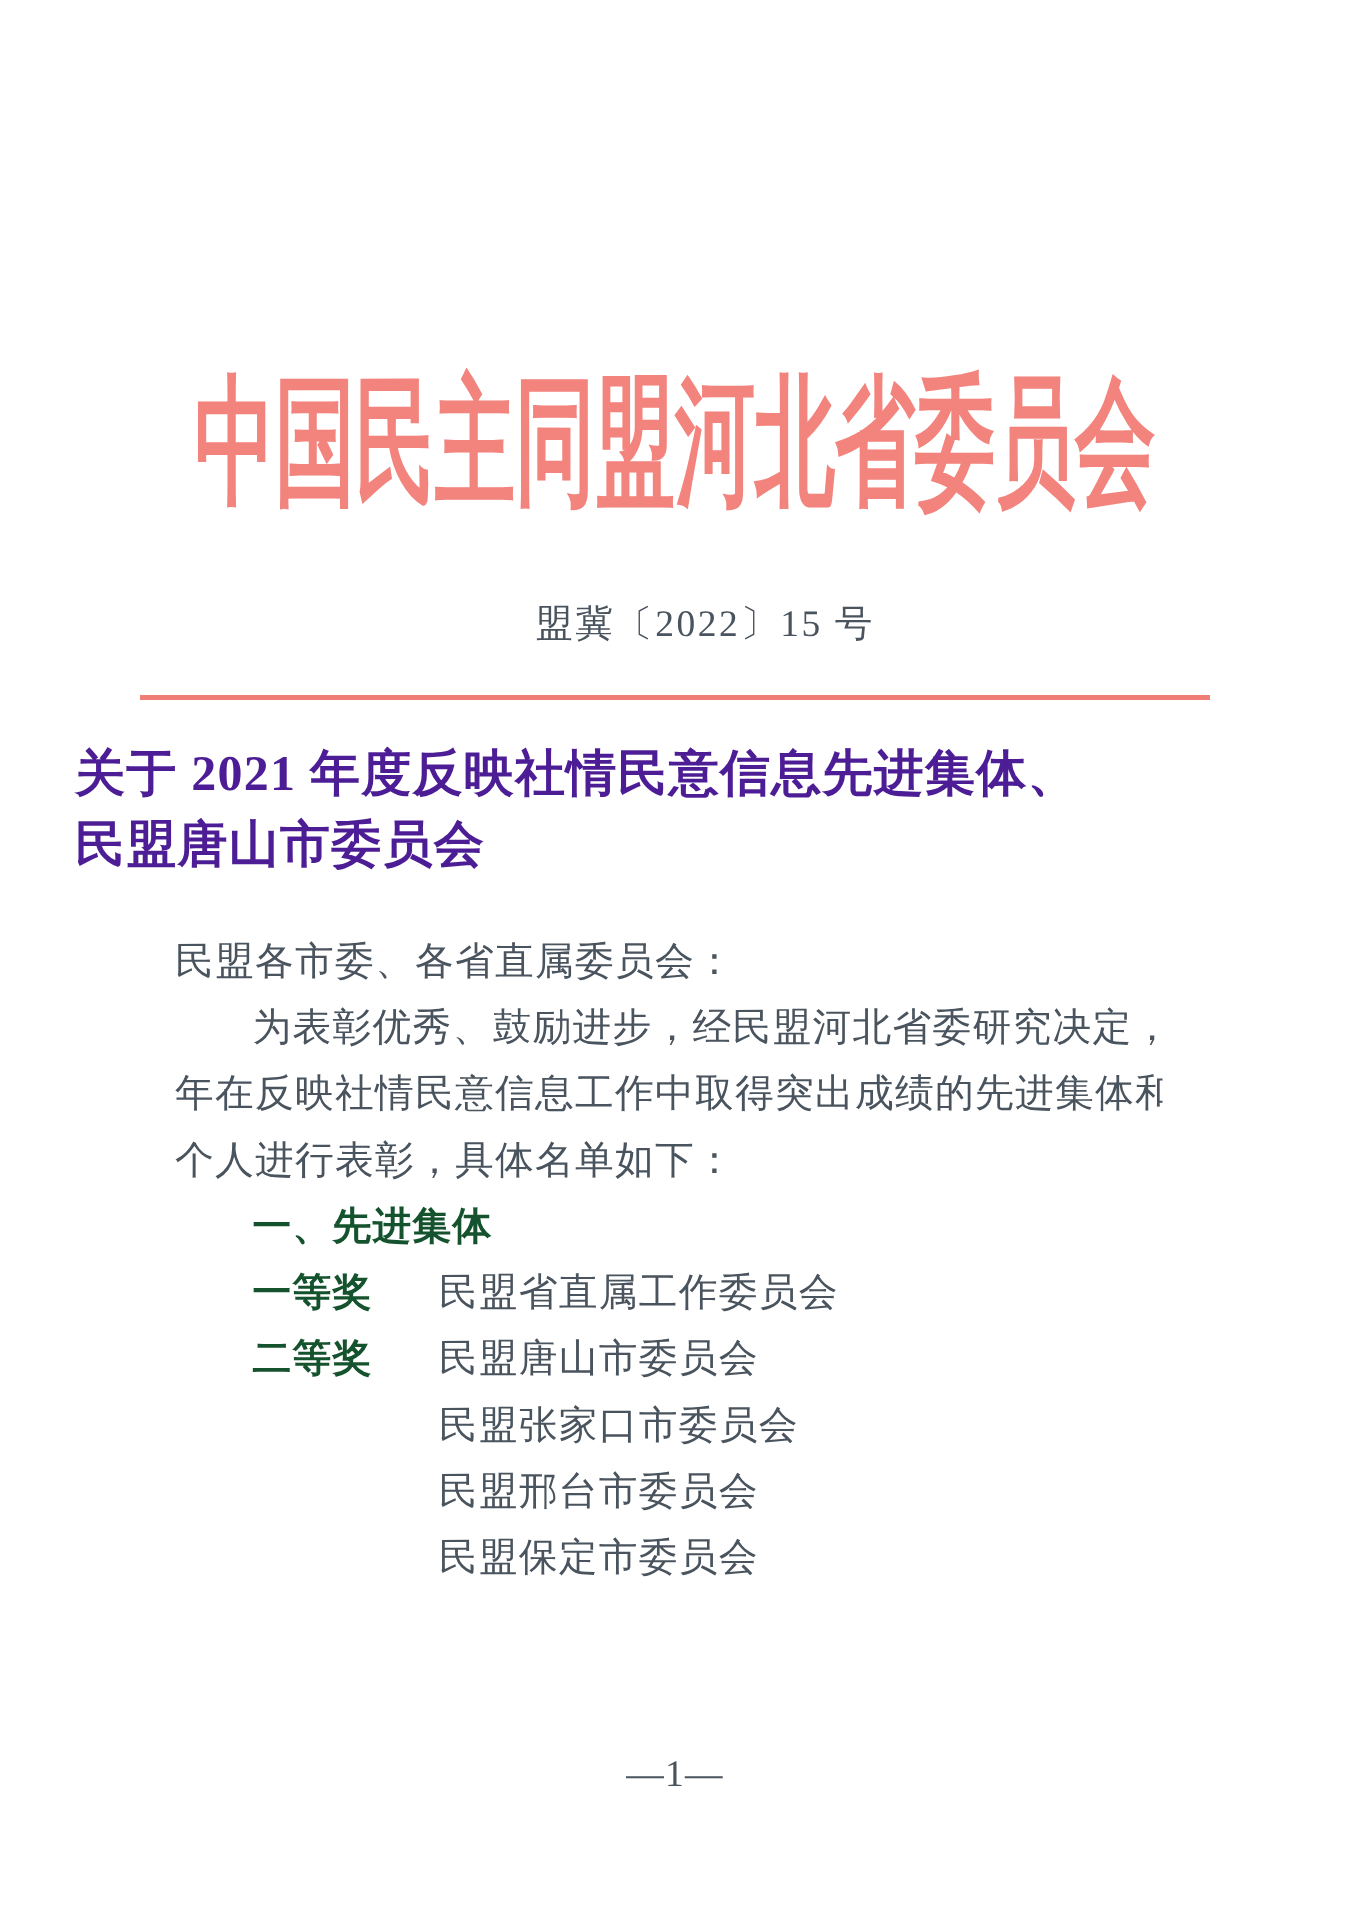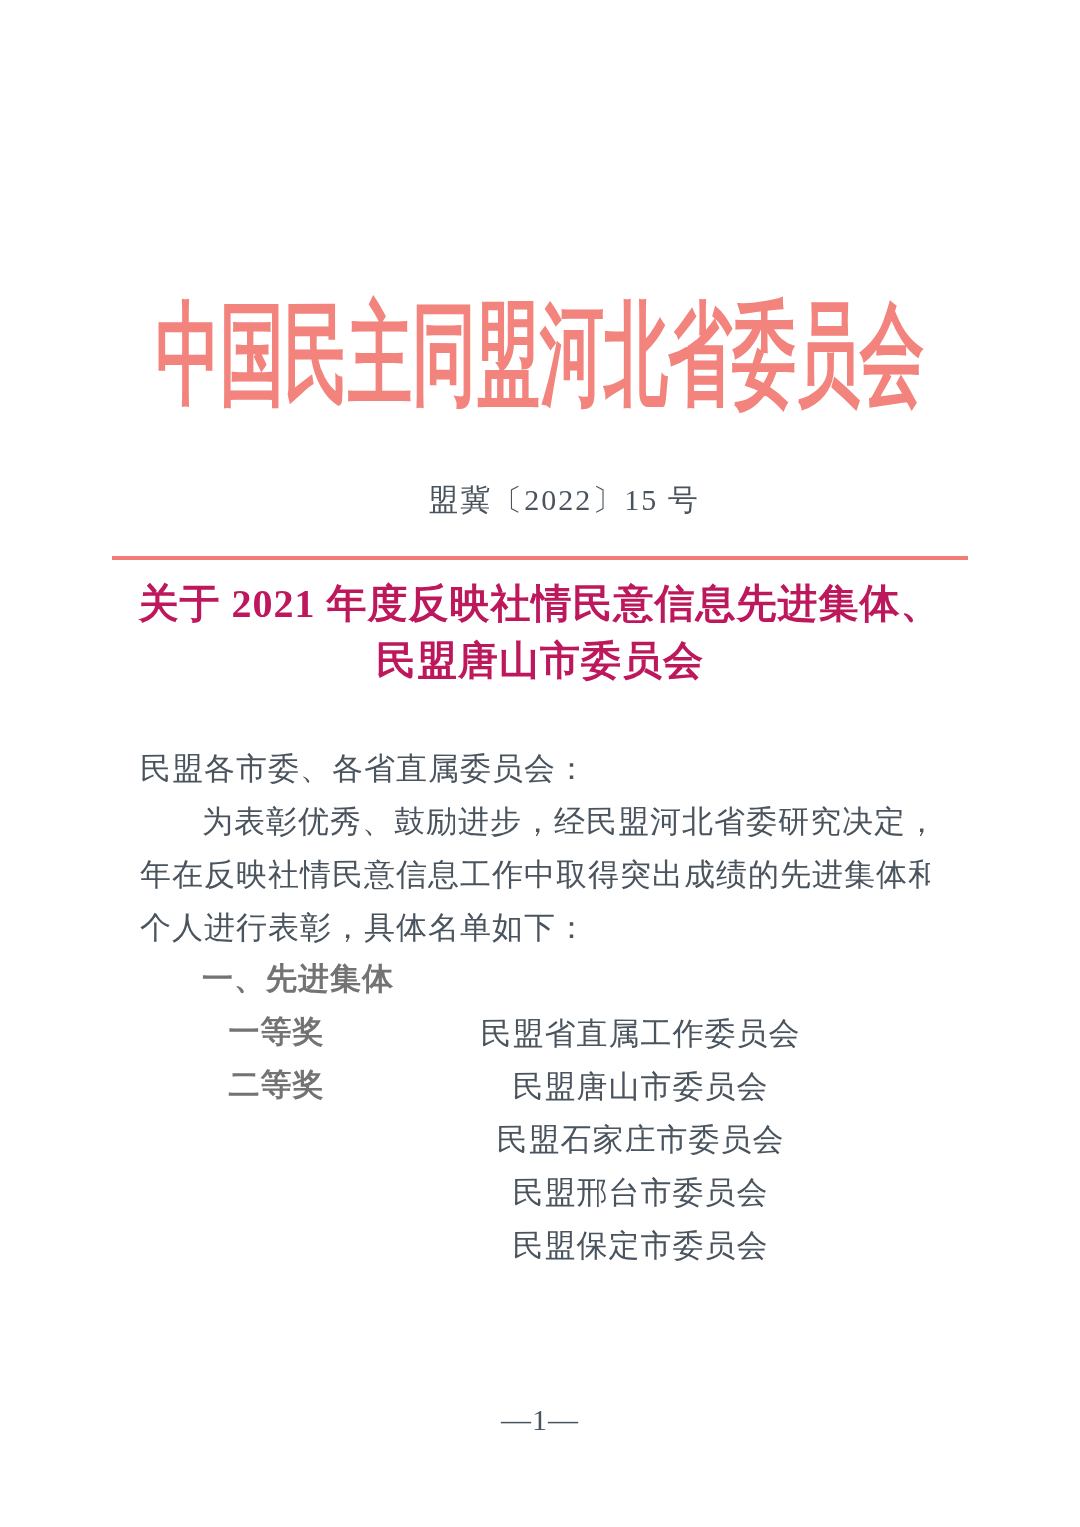--- a/index.html
+++ b/index.html
@@ -29,40 +29,40 @@
     text-align: center; font-size: 30px; line-height: 40px;
     color: #4a545e; letter-spacing: 2px; margin-left: 24px;
   }
   
   .red-rule {
     position: absolute; top: 556px; left: 112px; right: 112px; height: 4px;
     background: #f07e77;
   }
   
   .doc-title {
-    position: absolute; top: 575px; left: 60px; right: 60px;
-    text-align: center; font-size: 40px; line-height: 57px;
-    font-weight: 700; color: #be185d; letter-spacing: 1px;
+    position: absolute; top: 590px; left: 60px; right: 60px;
+    text-align: left; font-size: 40px; line-height: 57px;
+    font-weight: 700; color: #4c1d95; letter-spacing: 1px;
   }
   
   .doc-body {
     position: absolute; top: 742px; left: 140px; width: 790px;
     font-size: 31px; color: #4a545e; letter-spacing: 1px;
   }
   .line {
     height: 53px; line-height: 53px;
     white-space: nowrap; overflow: hidden;
   }
   .indent { padding-left: 62px; }
   .jl { text-align: justify; text-align-last: justify; }
   .section, .award-label {
-    font-family: Liberation Mono, monospace;
-    font-weight: 700; color: #737373;
+    font-family: Liberation Serif, serif;
+    font-weight: 700; color: #14532d;
   }
-  .award-row { display: flex; text-align: center; }
+  .award-row { display: flex; }
   .award-label { width: 149px; flex: 0 0 149px; }
   .award-name { flex: 1; }
   
   .page-number {
     position: absolute; top: 1402px; left: 0; width: 100%;
     text-align: center; font-size: 30px; line-height: 36px;
     color: #4a545e; letter-spacing: 1px;
   }
 </style>
 </head>
@@ -98,21 +98,21 @@
       <span class="award-name">民盟省直属工作委员会</span>
     </div>
 
     <div class="line indent award-row">
       <span class="award-label">二等奖</span>
       <span class="award-name">民盟唐山市委员会</span>
     </div>
 
     <div class="line indent award-row">
       <span class="award-label"></span>
-      <span class="award-name">民盟石家庄市委员会</span>
+      <span class="award-name">民盟张家口市委员会</span>
     </div>
 
 
     <div class="line indent award-row">
       <span class="award-label"></span>
       <span class="award-name">民盟邢台市委员会</span>
     </div>
 
     <div class="line indent award-row">
       <span class="award-label"></span>

